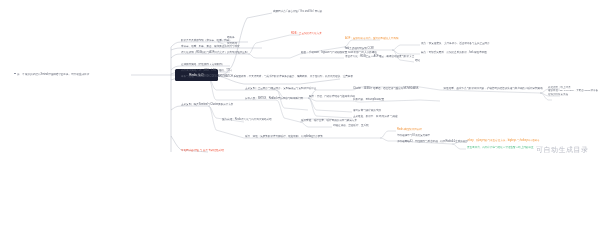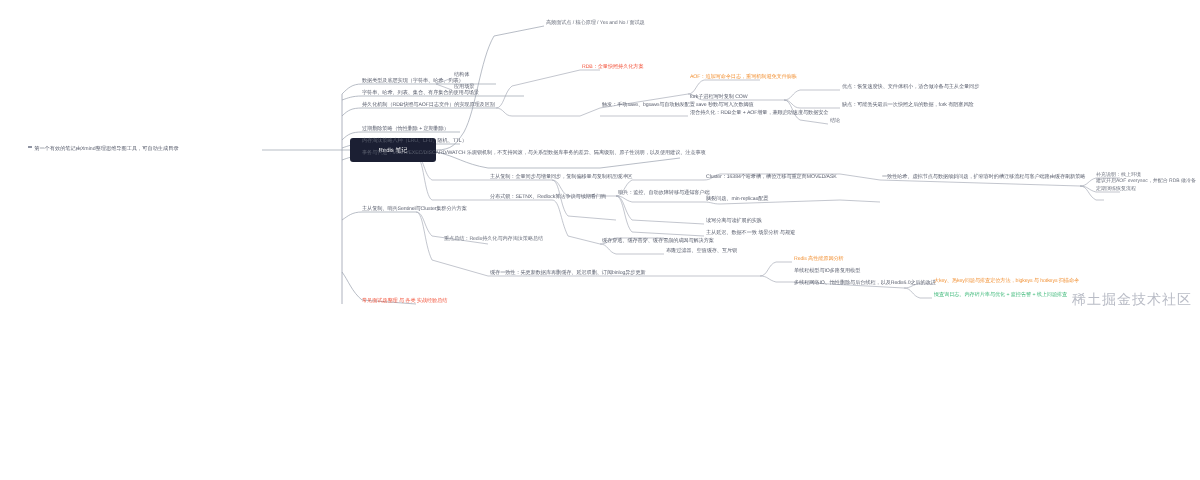--- a/index.html
+++ b/index.html
@@ -220,13 +220,13 @@
 <div class="node t-green" style="left:467px;top:146.5px;">慢查询日志、内存碎片率与优化 + 监控告警 + 线上问题排查</div>
 
 <div class="node t-red" style="left:181px;top:149.5px;">常见面试题整理 与 各类 实战经验总结</div>
 
 <div class="detached-box" style="left:548px;top:86px;">
   <span class="dl">补充说明：线上环境</span>
   <span class="dl">建议开启AOF everysec，并配合 RDB 做冷备</span>
   <span class="dl">定期演练恢复流程</span>
 </div>
 
-<div class="watermark" style="left:536px;top:145px;">稀土掘金技术社区</div>
+<div class="watermark" style="left:536px;top:145px;">可自动生成目录</div>
 
 </body></html>

